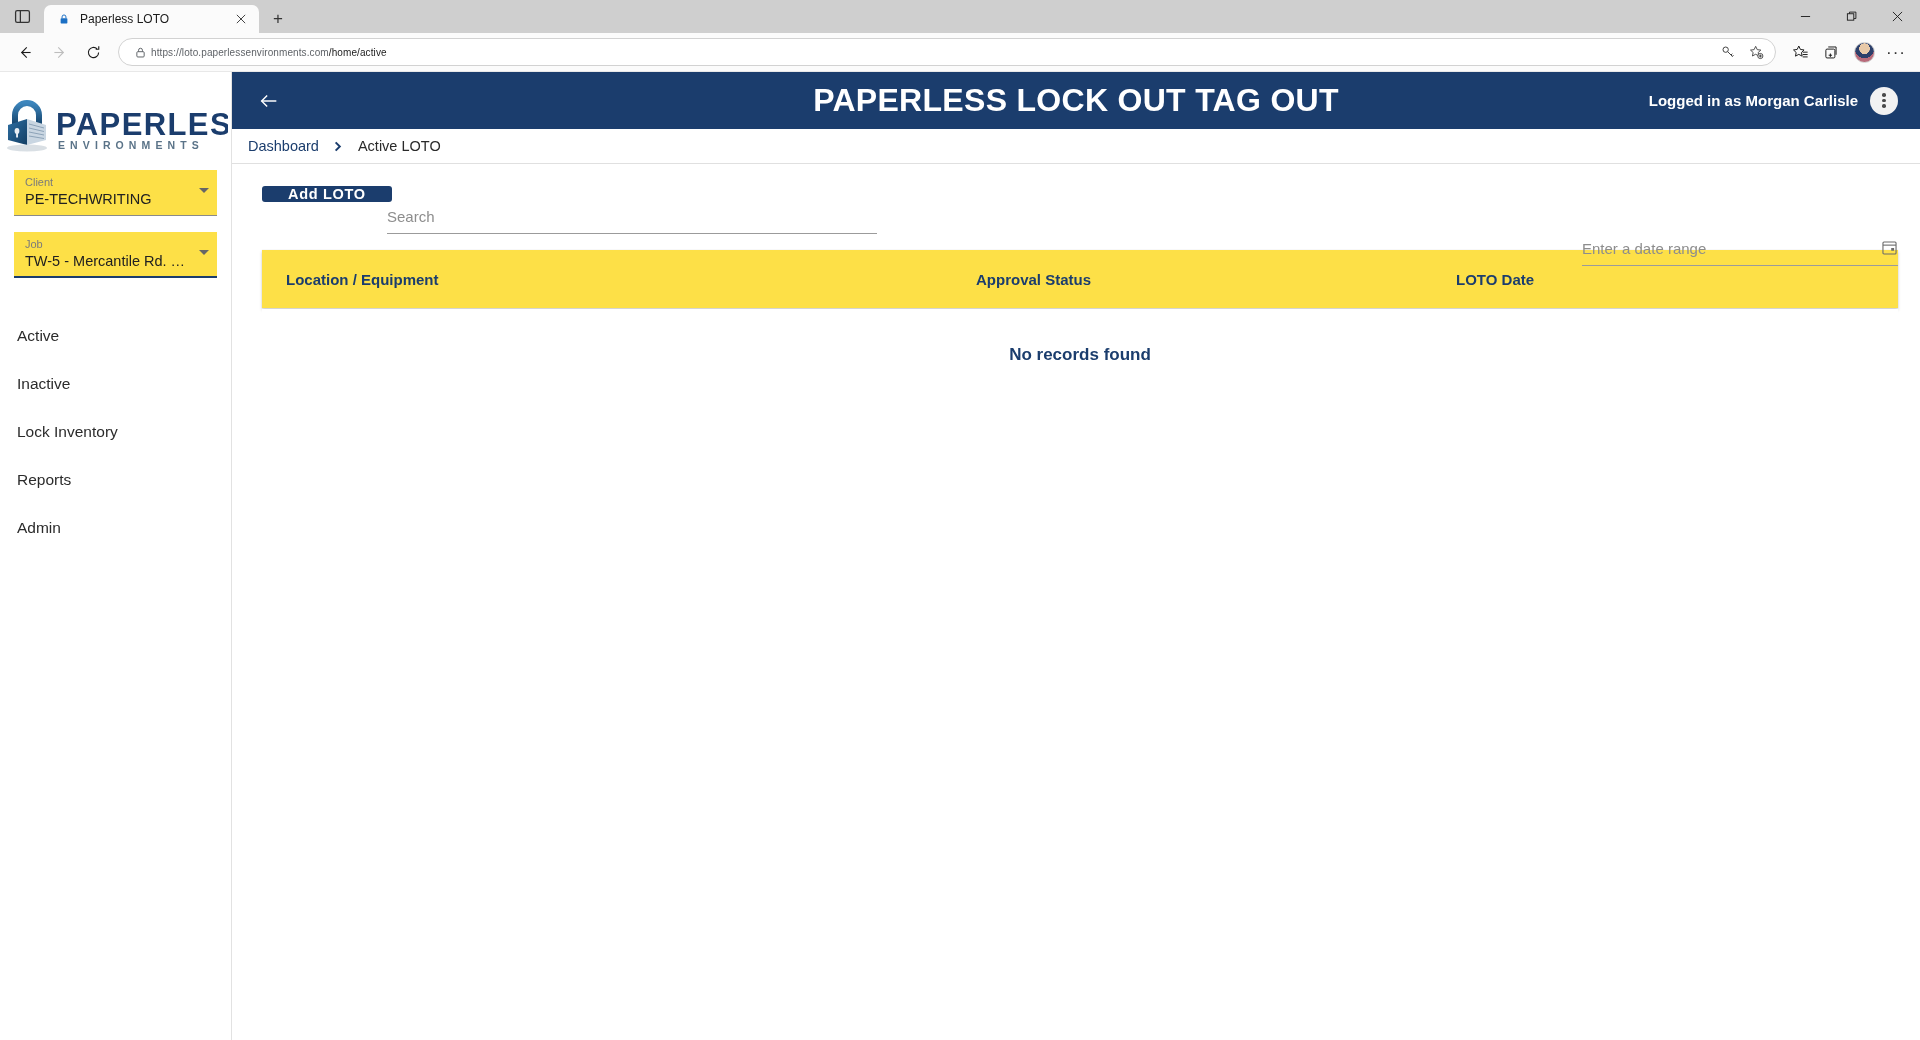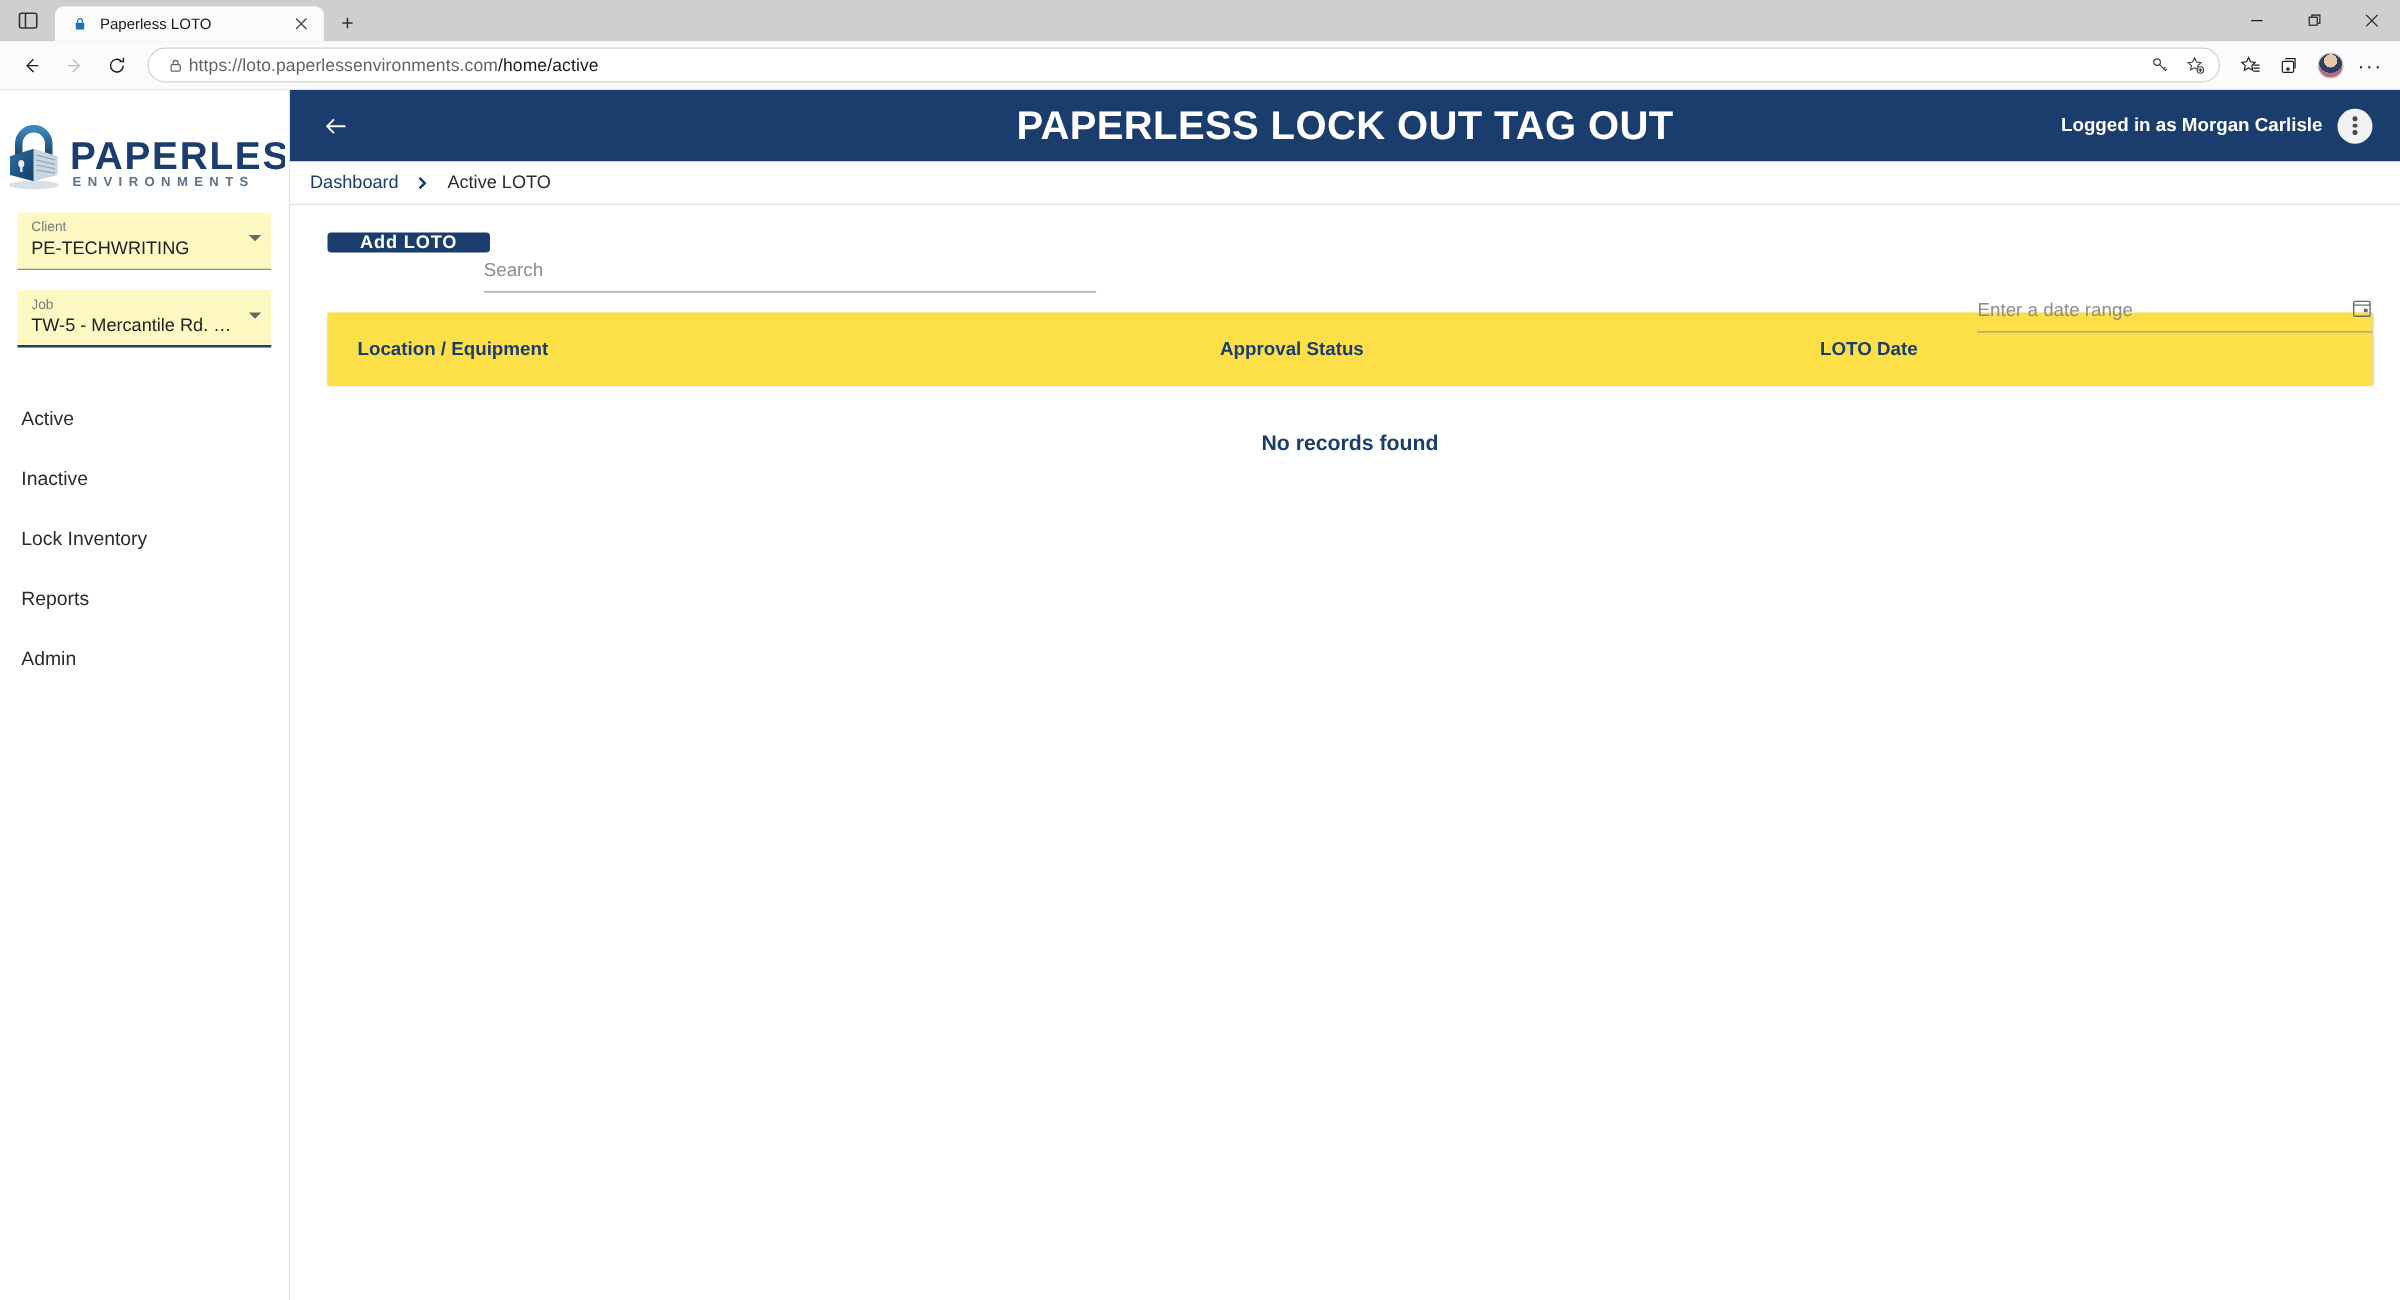--- a/index.html
+++ b/index.html
@@ -53,21 +53,21 @@
   .navbtn { width: 34px; height: 30px; display: flex; align-items: center; justify-content: center; }
   .navbtn svg { width: 17px; height: 17px; }
   .navbtn.disabled svg { stroke: #bdbdbd; }
 
   .omnibox {
     flex: 1; height: 28px; background: #ffffff; border: 1px solid #d2d2d2;
     border-radius: 14px; display: flex; align-items: center; padding: 0 6px 0 10px;
     margin: 0 8px;
   }
   .omni-lock { width: 22px; display: flex; align-items: center; justify-content: center; }
-  .omni-url { font-size: 14px; color: #5f6368; white-space: nowrap; flex: 1; letter-spacing: .1px; }
+  .omni-url { font-size: 10px; color: #5f6368; white-space: nowrap; flex: 1; letter-spacing: .1px; }
   .omni-url b { color: #1b1b1b; font-weight: 400; }
   .omni-icons { display: flex; align-items: center; gap: 2px; }
   .omni-ico { width: 26px; height: 24px; display: flex; align-items: center; justify-content: center; }
   .tb-ico { width: 32px; height: 30px; display: flex; align-items: center; justify-content: center; }
   .avatar-btn { width: 32px; height: 30px; display: flex; align-items: center; justify-content: center; }
   .avatar {
     width: 21px; height: 21px; border-radius: 50%;
     background: radial-gradient(circle at 50% 30%, #e8c9a8 0 32%, #2c3f6b 33% 58%, #b86a7a 59% 100%);
     border: 1px solid #cfcfcf;
   }
@@ -80,21 +80,21 @@
   .sidebar {
     width: 232px; flex: 0 0 232px; background: #ffffff;
     border-right: 1px solid #e2e2e2; padding-top: 14px;
     position: relative; z-index: 5;
   }
   .logo { display: flex; align-items: center; padding: 8px 0 0 2px; height: 68px; }
   .logo svg { display: block; }
 
   .selects { padding: 16px 14px 0 14px; }
   .sel {
-    background: #fef9c3; height: 46px; border-bottom: 1px solid #8a8a8a;
+    background: #fde047; height: 46px; border-bottom: 1px solid #8a8a8a;
     padding: 5px 26px 0 11px; position: relative; margin-bottom: 16px;
   }
   .sel.focused { border-bottom: 2px solid #1b3d6d; }
   .sel-label { font-size: 11px; color: #7b7b7b; line-height: 14px; }
   .sel-value {
     font-size: 14.5px; color: #212121; line-height: 20px;
     white-space: nowrap; overflow: hidden; text-overflow: ellipsis;
   }
   .sel-arrow {
     position: absolute; right: 8px; top: 18px;

